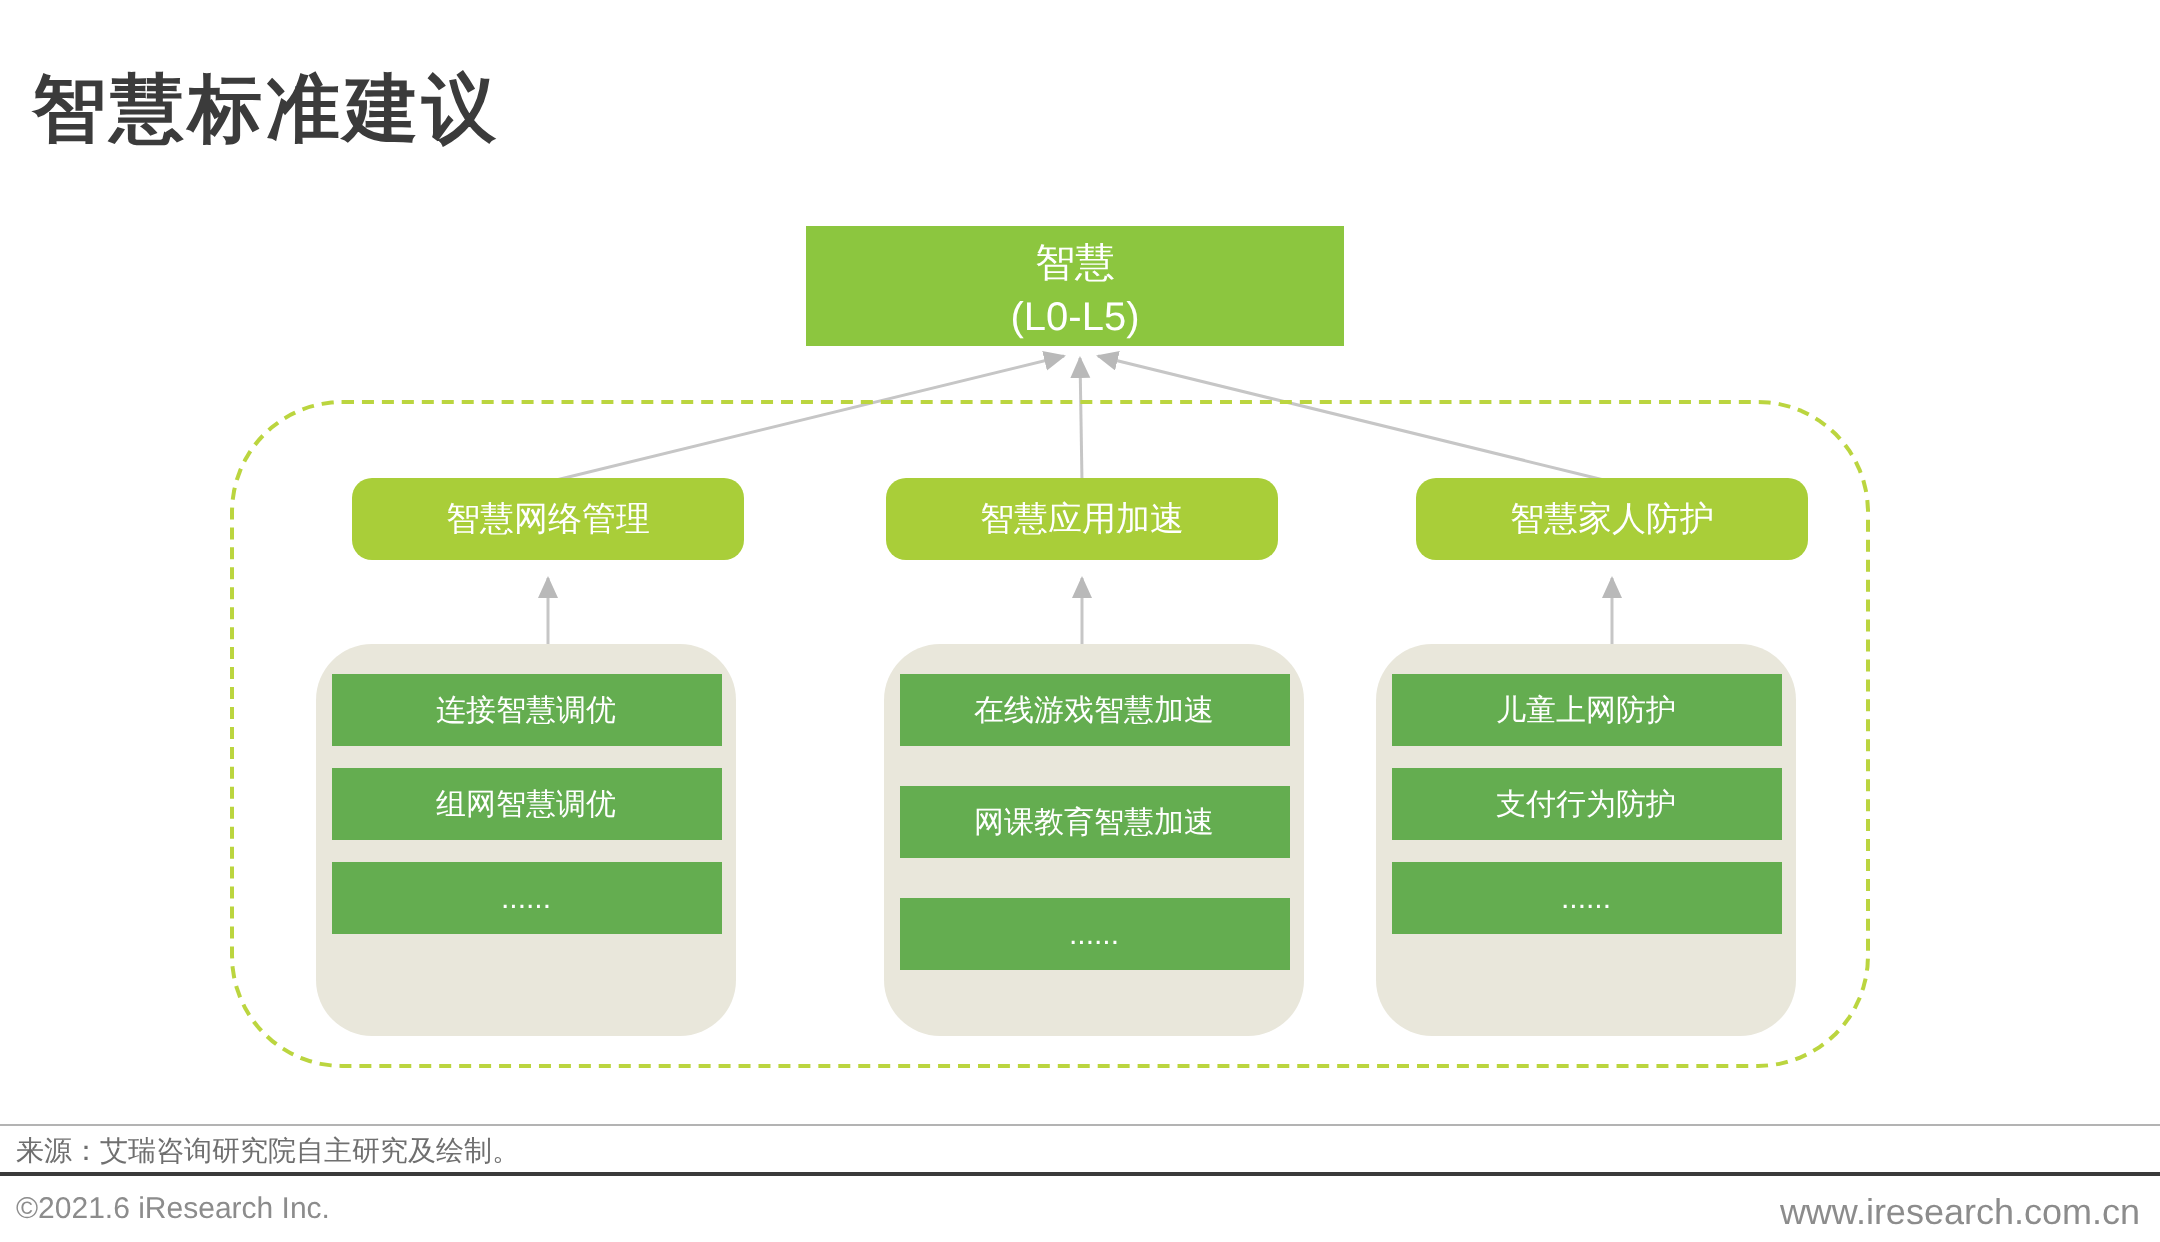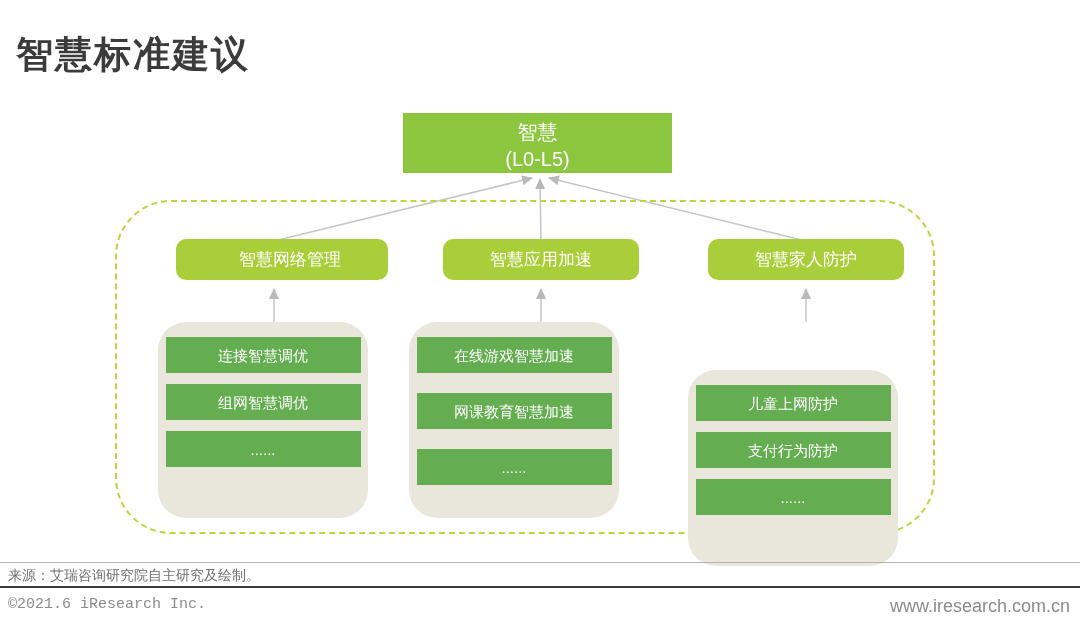--- a/index.html
+++ b/index.html
@@ -24,50 +24,50 @@
     position:absolute;left:115px;top:200px;width:820px;height:334px;
     border:2px dashed #bbd53f;border-radius:56px;box-sizing:border-box;
     background:transparent;
   }
   .branch-label{
     position:absolute;top:239px;width:196px;height:41px;
     background:#a9ce39;color:#ffffff;border-radius:10px;
     display:flex;align-items:center;justify-content:center;
     font-size:17px;
   }
-  .branch-label.b0{left:176px;padding-left:16px;}
+  .branch-label.b0{left:176px;}
   .branch-label.b1{left:443px;}
   .branch-label.b2{left:708px;}
   .branch-panel{
     position:absolute;top:322px;width:210px;height:196px;
     background:#e9e7db;border-radius:28px;
     display:flex;flex-direction:column;align-items:center;
     padding-top:15px;box-sizing:border-box;gap:11px;
   }
   .branch-panel.p0{left:158px;}
-  .branch-panel.p1{left:409px;gap:20px;}
-  .branch-panel.p2{left:688px;margin-top:48px;}
+  .branch-panel.p1{left:442px;gap:20px;}
+  .branch-panel.p2{left:688px;}
   .leaf-box{
     width:195px;height:36px;background:#64ad50;color:#ffffff;
     display:flex;align-items:center;justify-content:center;
     font-size:15px;line-height:17px;text-align:center;white-space:pre-line;
     flex:0 0 auto;
   }
   .source-line{
     position:absolute;left:0;top:562px;width:1080px;height:0;
     border-top:1px solid #b3b3b3;
   }
   .source-text{
     position:absolute;left:8px;top:567px;font-size:14px;color:#6f6f6f;
   }
   .dark-line{
     position:absolute;left:0;top:586px;width:1080px;height:2px;background:#3a3a3a;
   }
   .copyright-text{
-    position:absolute;left:8px;top:596px;font-size:15px;color:#8c8c8c;font-family:Liberation Mono, monospace;
+    position:absolute;left:8px;top:596px;font-size:15px;color:#8c8c8c;
   }
   .website-text{
     position:absolute;right:10px;top:596px;font-size:18px;color:#8c8c8c;
   }
 </style>
 </head>
 <body>
 
 <div class="page">
 

